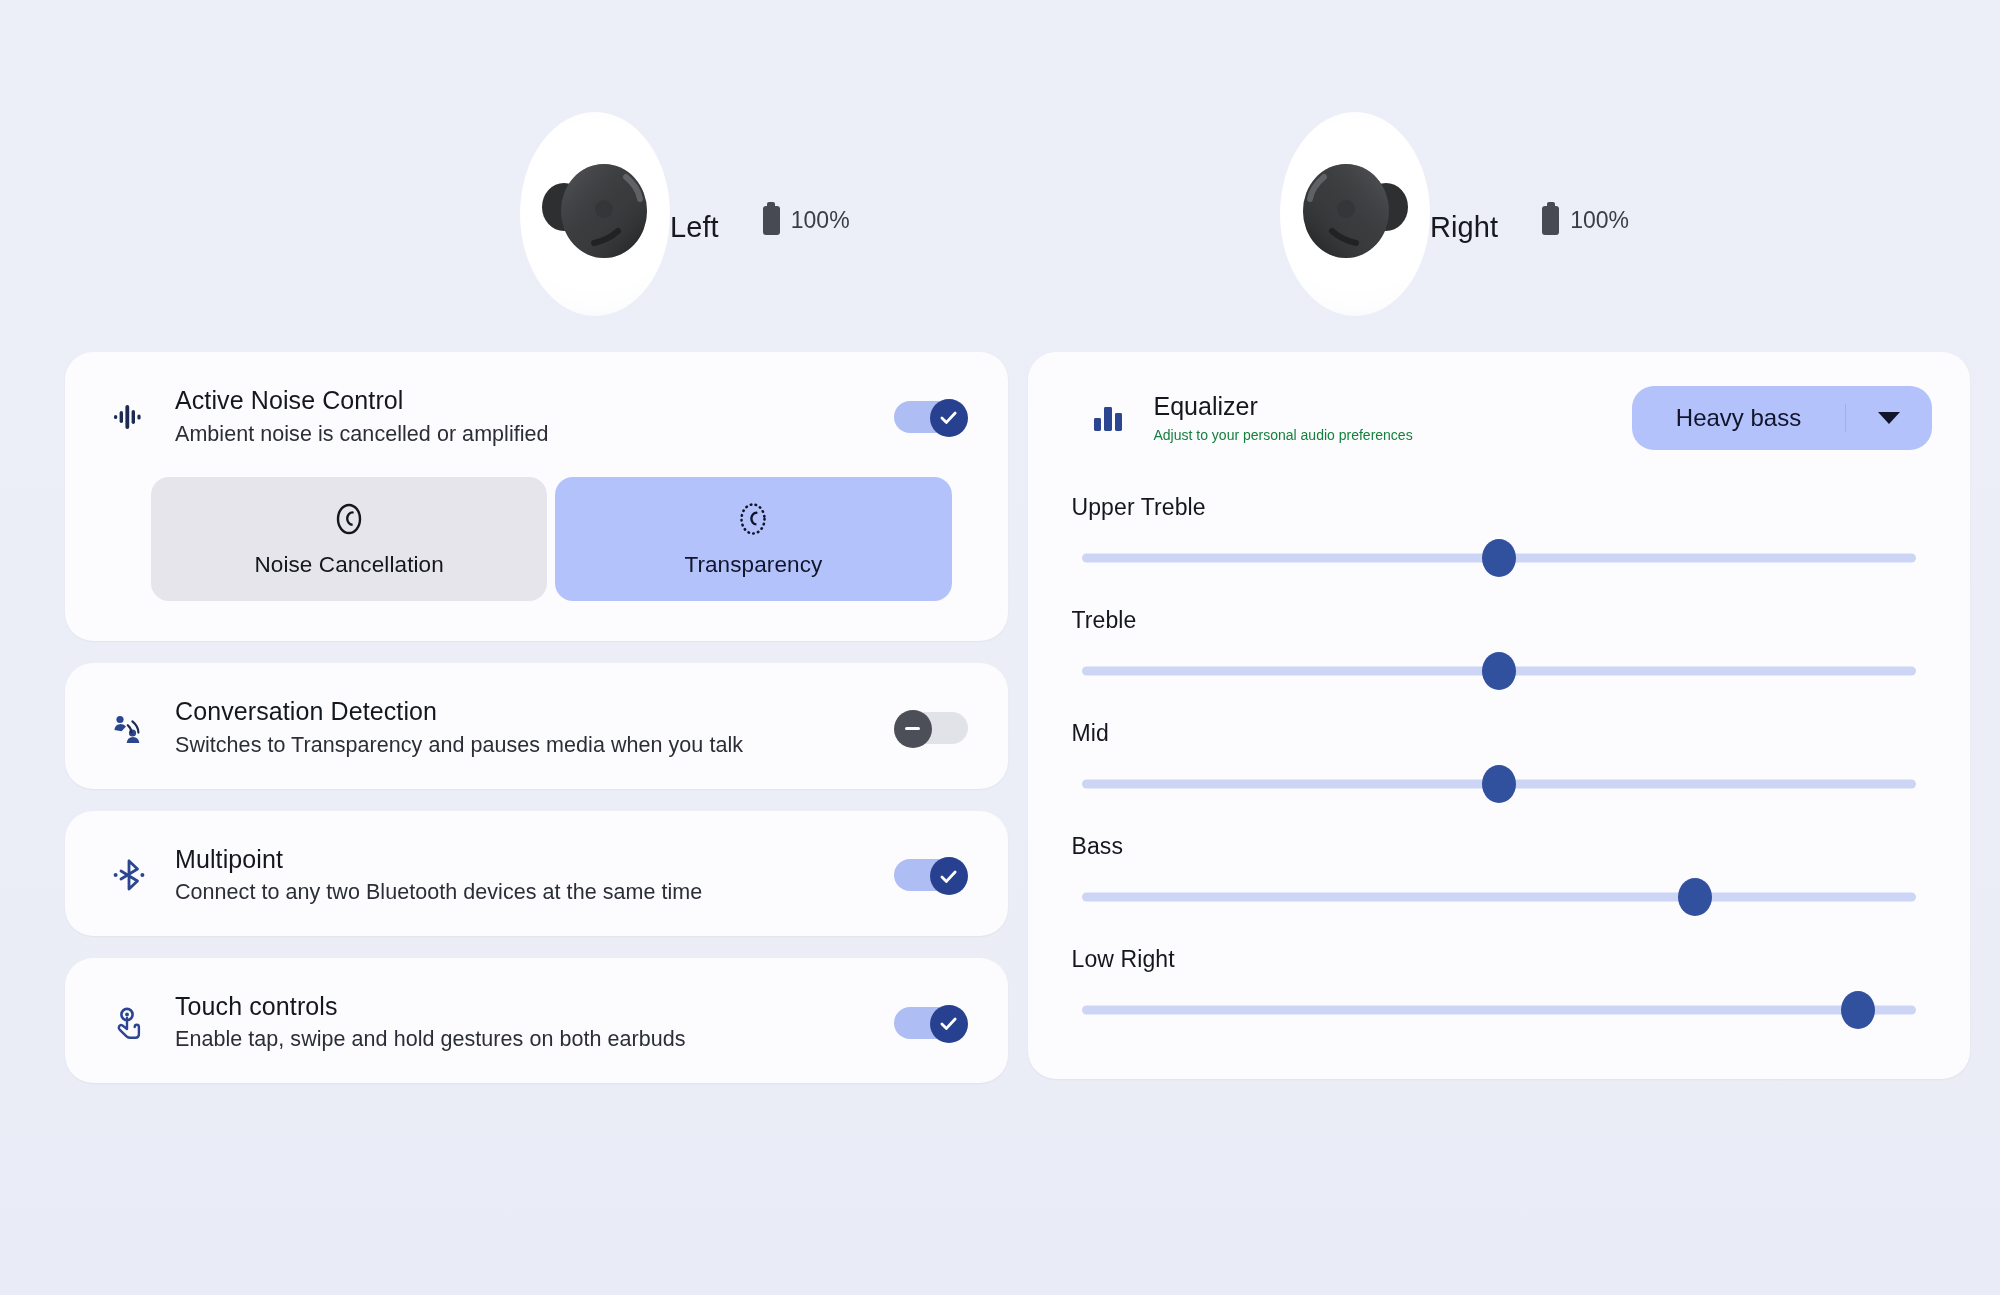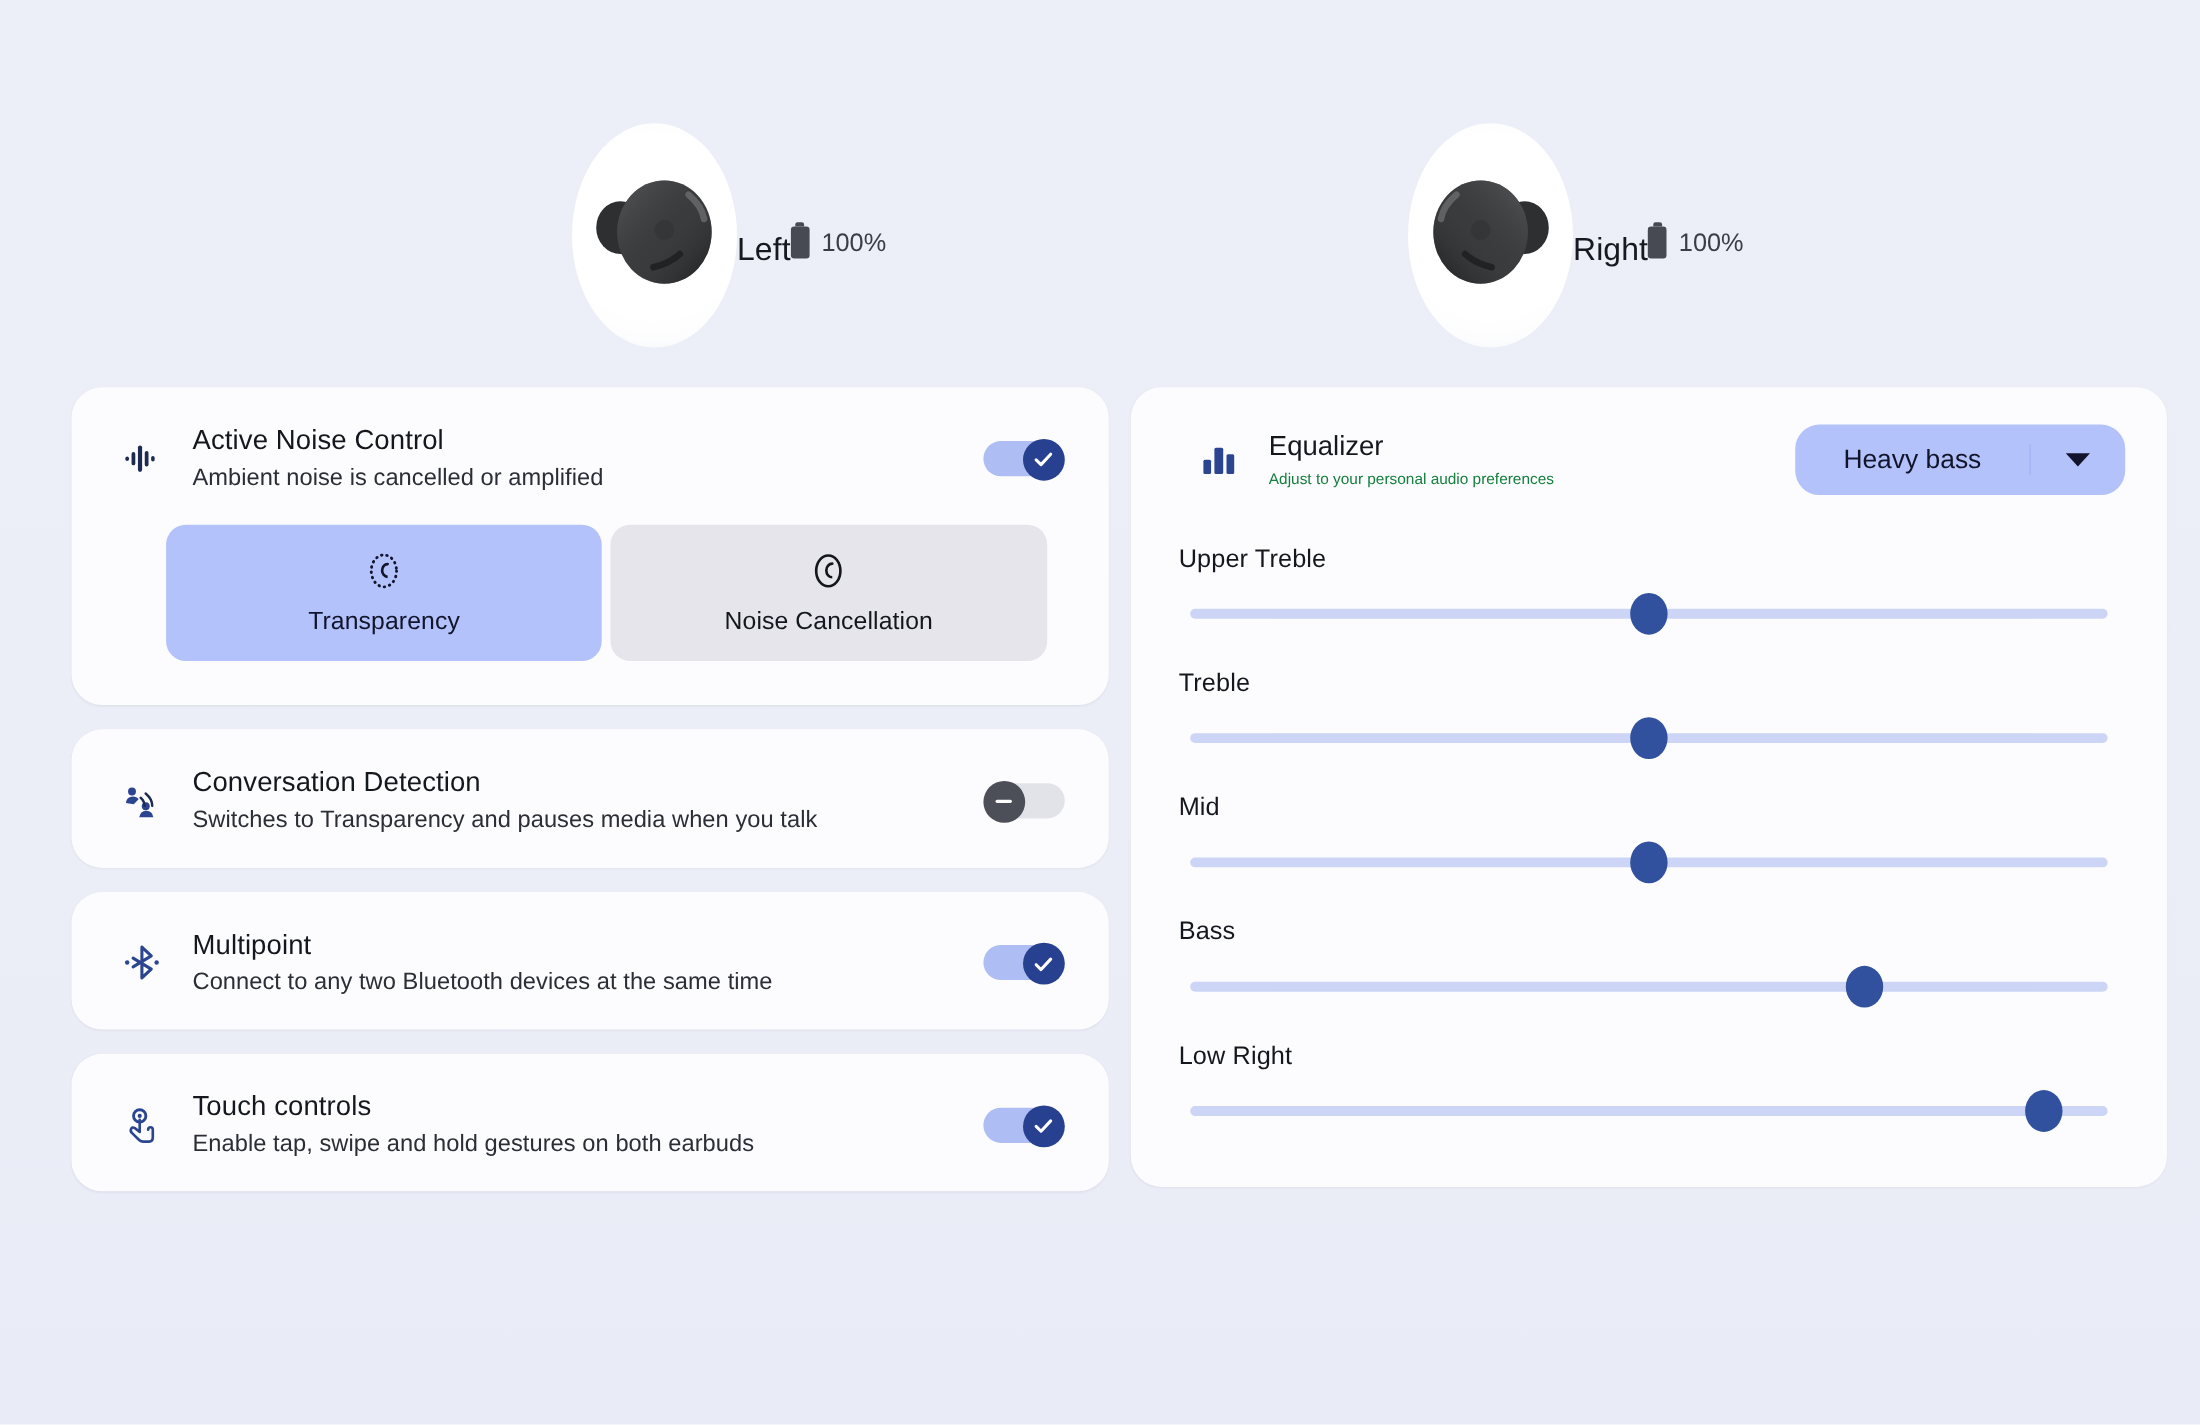--- a/index.html
+++ b/index.html
@@ -51,20 +51,21 @@
     font-weight: 400;
     letter-spacing: .1px;
     color: #17191f;
   }
 
   .bud-batt {
     margin-top: 12px;
     display: flex;
     align-items: center;
     gap: 11px;
+    margin-left: 44px;
   }
 
   .batt-icon {
     width: 17px;
     height: 29px;
     border-radius: 3px;
     background: #474a53;
     position: relative;
   }
   .batt-icon::after {
@@ -365,33 +366,33 @@
           <span class="track"></span>
           <span class="knob">
             <svg class="knob-check" viewBox="0 0 24 24">
               <path d="M4.5 12.6 L9.6 17.6 L19.6 6.8" fill="none" stroke="#ffffff" stroke-width="3.2" stroke-linecap="round" stroke-linejoin="round"></path>
             </svg>
           </span>
         </span>
       </div>
 
       <div class="seg-wrap">
+        <div class="seg seg-inactive">
+          <svg width="38" height="38" viewBox="0 0 38 38">
+            <ellipse cx="19" cy="19" rx="11" ry="14" fill="none" stroke="#14161d" stroke-width="2.4"></ellipse>
+            <path d="M22.6 12.4 a5.4 6.2 0 1 0 0 12.4 a5.4 6.2 0 1 1 0 -12.4" fill="none" stroke="#14161d" stroke-width="2.4" stroke-linecap="round"></path>
+          </svg>
+          <span class="seg-label">Noise Cancellation</span>
+        </div>
         <div class="seg seg-active">
           <svg width="38" height="38" viewBox="0 0 38 38">
             <ellipse cx="19" cy="19" rx="11.5" ry="14.5" fill="none" stroke="#11142b" stroke-width="2.6" stroke-linecap="round" stroke-dasharray="0.5 4.4"></ellipse>
             <path d="M22.4 12.8 a5 5.8 0 1 0 0 11.6 a5 5.8 0 1 1 0 -11.6" fill="none" stroke="#11142b" stroke-width="2.4" stroke-linecap="round"></path>
           </svg>
           <span class="seg-label">Transparency</span>
-        </div>
-        <div class="seg seg-inactive">
-          <svg width="38" height="38" viewBox="0 0 38 38">
-            <ellipse cx="19" cy="19" rx="11" ry="14" fill="none" stroke="#14161d" stroke-width="2.4"></ellipse>
-            <path d="M22.6 12.4 a5.4 6.2 0 1 0 0 12.4 a5.4 6.2 0 1 1 0 -12.4" fill="none" stroke="#14161d" stroke-width="2.4" stroke-linecap="round"></path>
-          </svg>
-          <span class="seg-label">Noise Cancellation</span>
         </div>
       </div>
     </div>
 
     <div class="card">
       <div class="row">
         <span class="row-icon">
           <svg width="38" height="38" viewBox="0 0 38 38">
             <g fill="#2b4590">
               <circle cx="10" cy="10.5" r="3.6"></circle>

